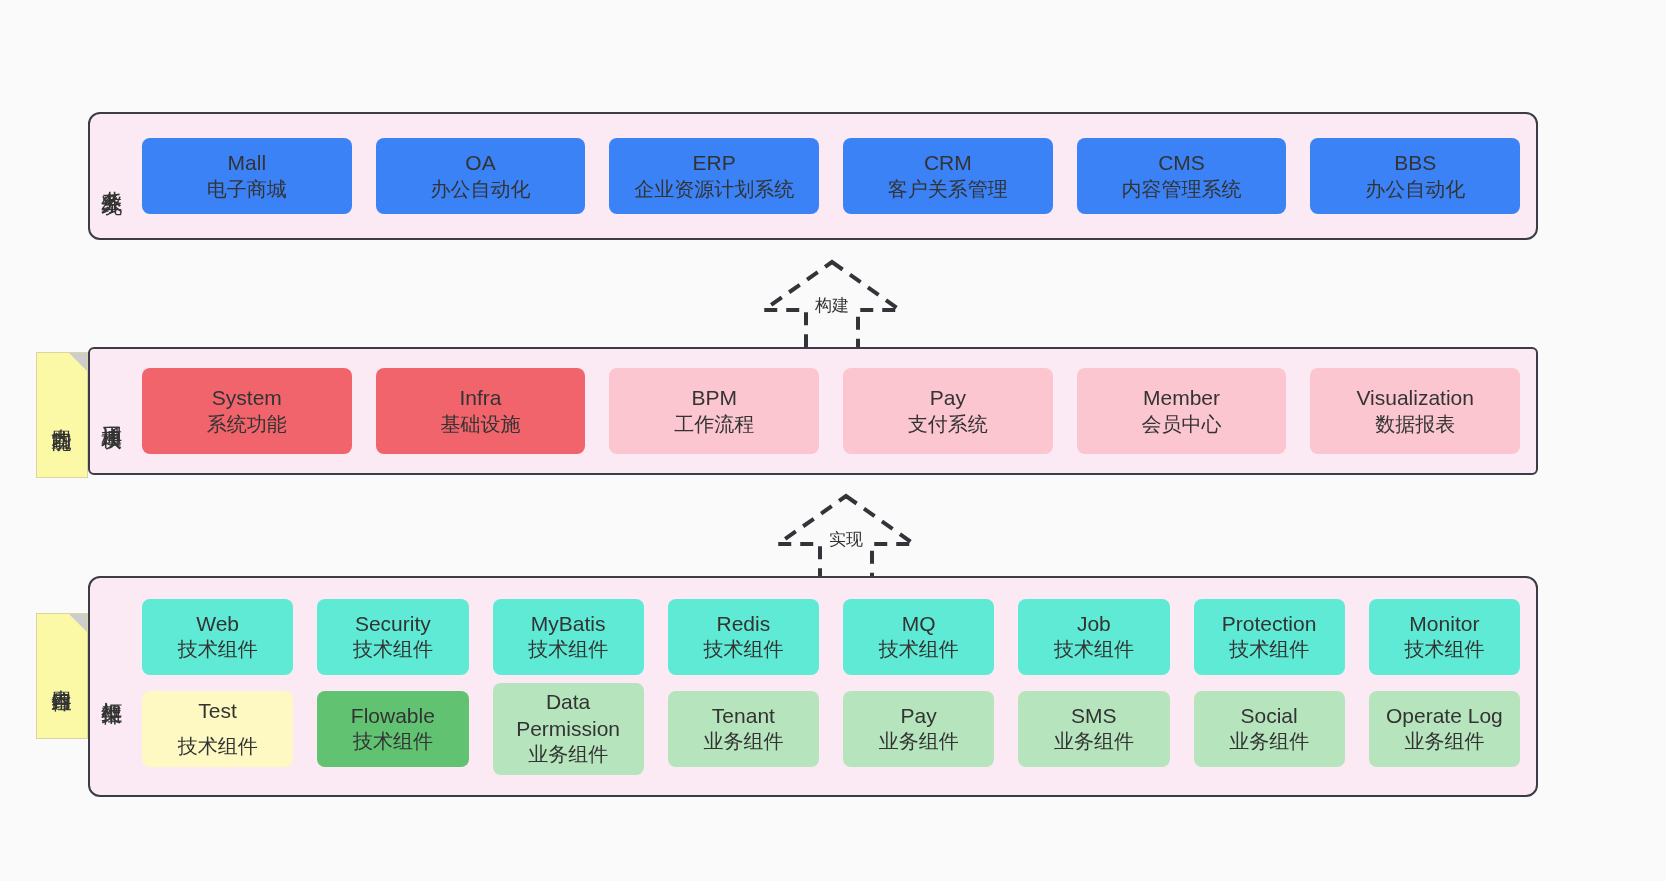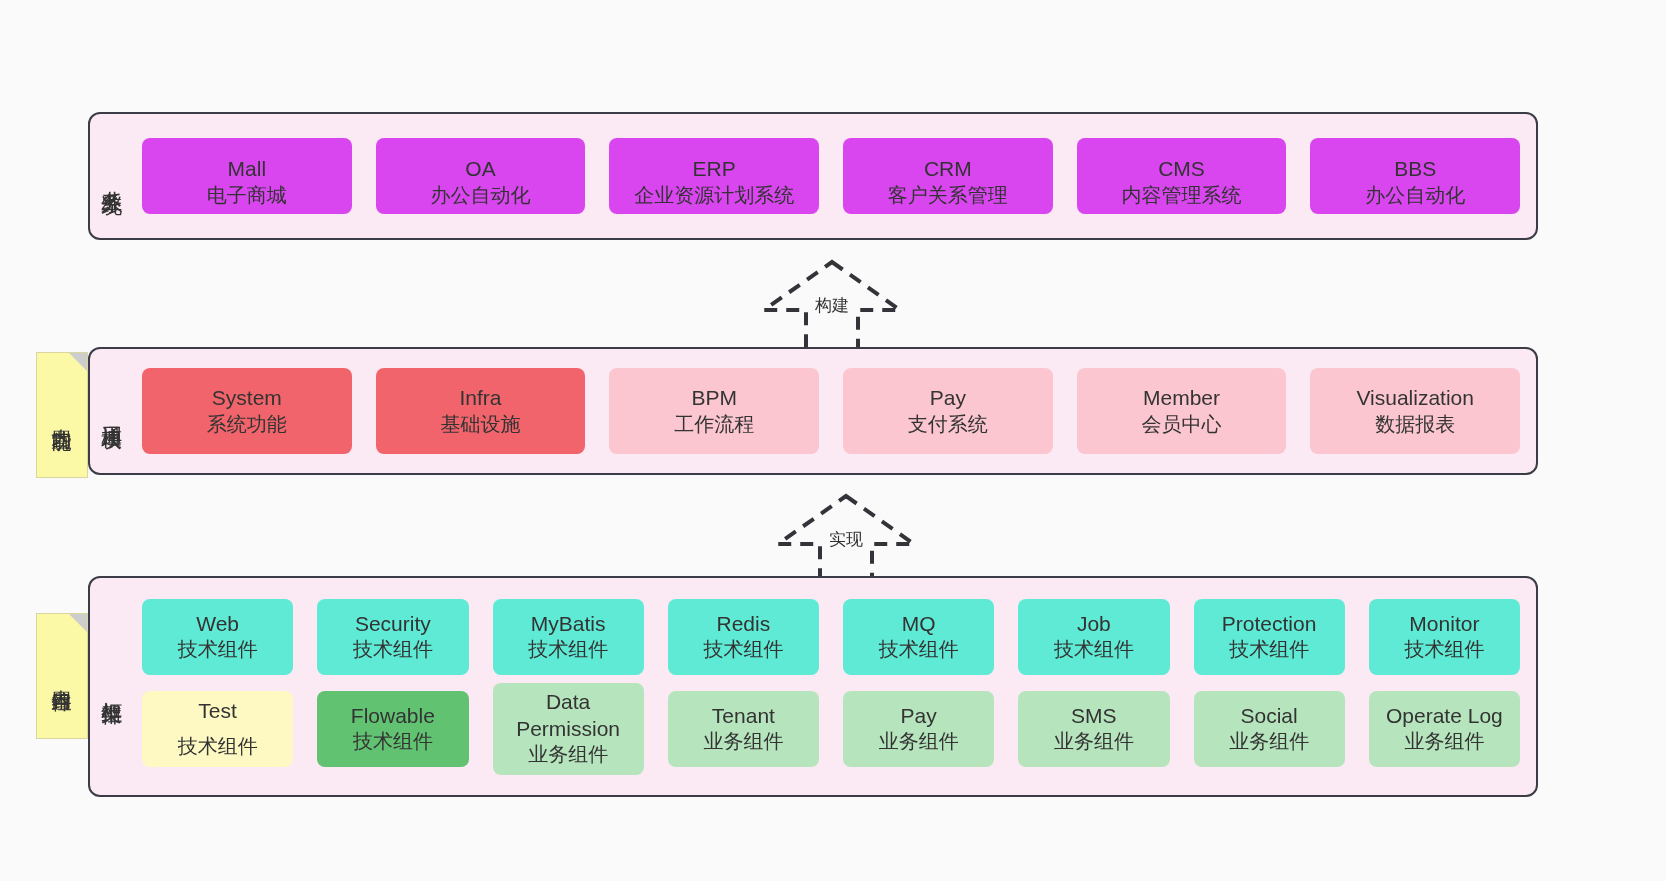--- a/index.html
+++ b/index.html
@@ -85,21 +85,21 @@
   .mod .mod-en {
     font-size: 21px;
     white-space: nowrap;
   }
   .mod .mod-cn {
     font-size: 20px;
     white-space: nowrap;
   }
   .mod.wrap .mod-en { white-space: normal; }
 
-  .row-biz .mod   { height: 76px; background: #d946ef; justify-content: flex-end; }
+  .row-biz .mod   { height: 76px; background: #3b82f6; }
   .row-common .mod{ height: 86px; }
   .row-tech .mod  { height: 76px; background: #5eead4; }
   .row-biz2 .mod  { height: 76px; background: #b6e5bd; }
 
   .c-red   { background: #f1646c !important; }
   .c-pink  { background: #fbc6cf !important; }
 
   
   .note {
     position: absolute;
@@ -201,21 +201,21 @@
       <path d="M 80 6 L 148 54 L 106 54 L 106 94 L 54 94 L 54 54 L 12 54 Z" fill="none" stroke="#33333a" stroke-width="4" stroke-dasharray="13,9" stroke-linejoin="miter"></path>
     </svg>
     <div class="arrow-label">构建</div>
   </div>
 
   <div class="note" style="left:36px; top:352px; height:126px;">
     <span class="fold"></span>
     <span class="note-text">内置功能</span>
   </div>
 
-  <div class="layer" style="left:88px; top:347px; width:1450px; height:128px;">
+  <div class="layer" style="left:88px; top:347px; width:1450px; height:128px;border-radius:6px;">
     <div class="layer-title">通用模块</div>
     <div class="layer-body">
       <div class="layer-row row-common">
 
         <div class="mod c-red">
           <span class="mod-en">System</span>
           <span class="mod-cn">系统功能</span>
         </div>
 
         <div class="mod c-red">

